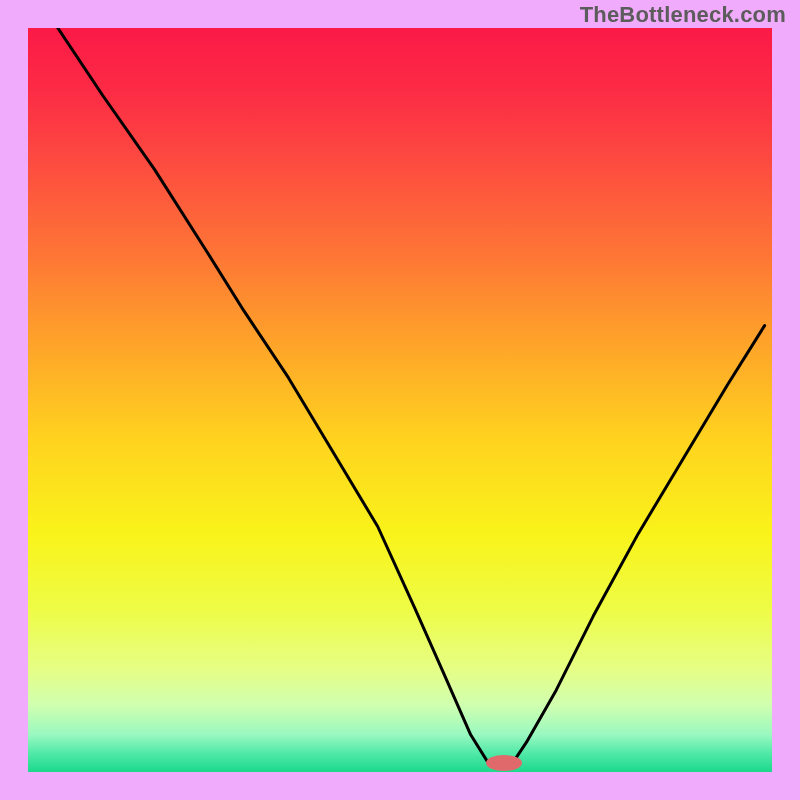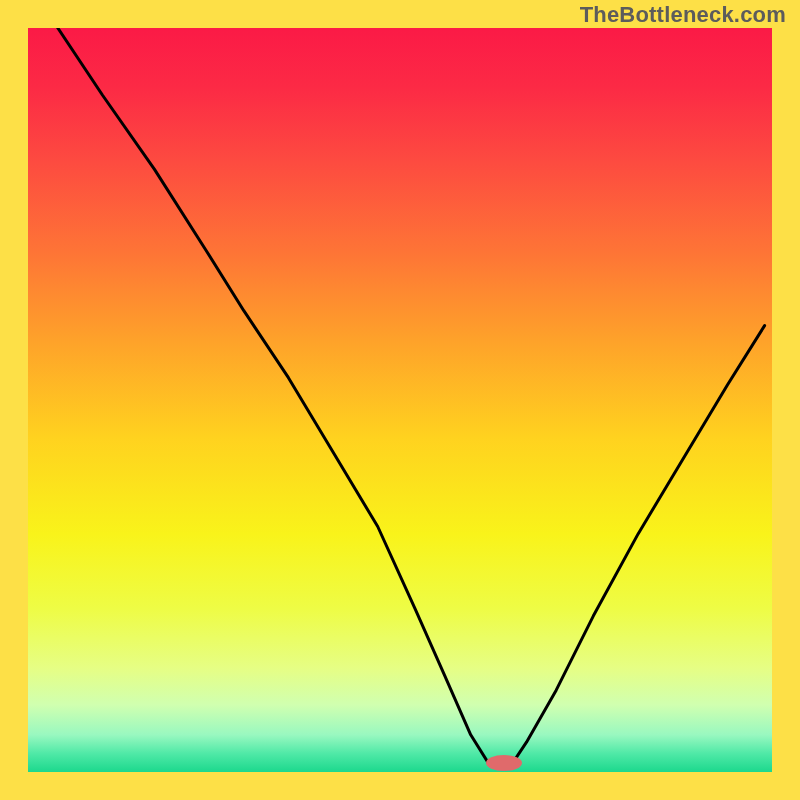--- a/index.html
+++ b/index.html
@@ -8,21 +8,21 @@
     width: 800px;
     height: 800px;
     background: #ffffff;
     font-family: Arial, Helvetica, sans-serif;
     overflow: hidden;
   }
   .frame {
     position: relative;
     width: 800px;
     height: 800px;
-    background: #fde047;
+    background: #f0abfc;
   }
   .watermark {
     position: absolute;
     top: 2px;
     right: 14px;
     color: #5c5c5c;
     font-size: 22px;
     font-weight: 600;
     letter-spacing: 0.2px;
     z-index: 5;

